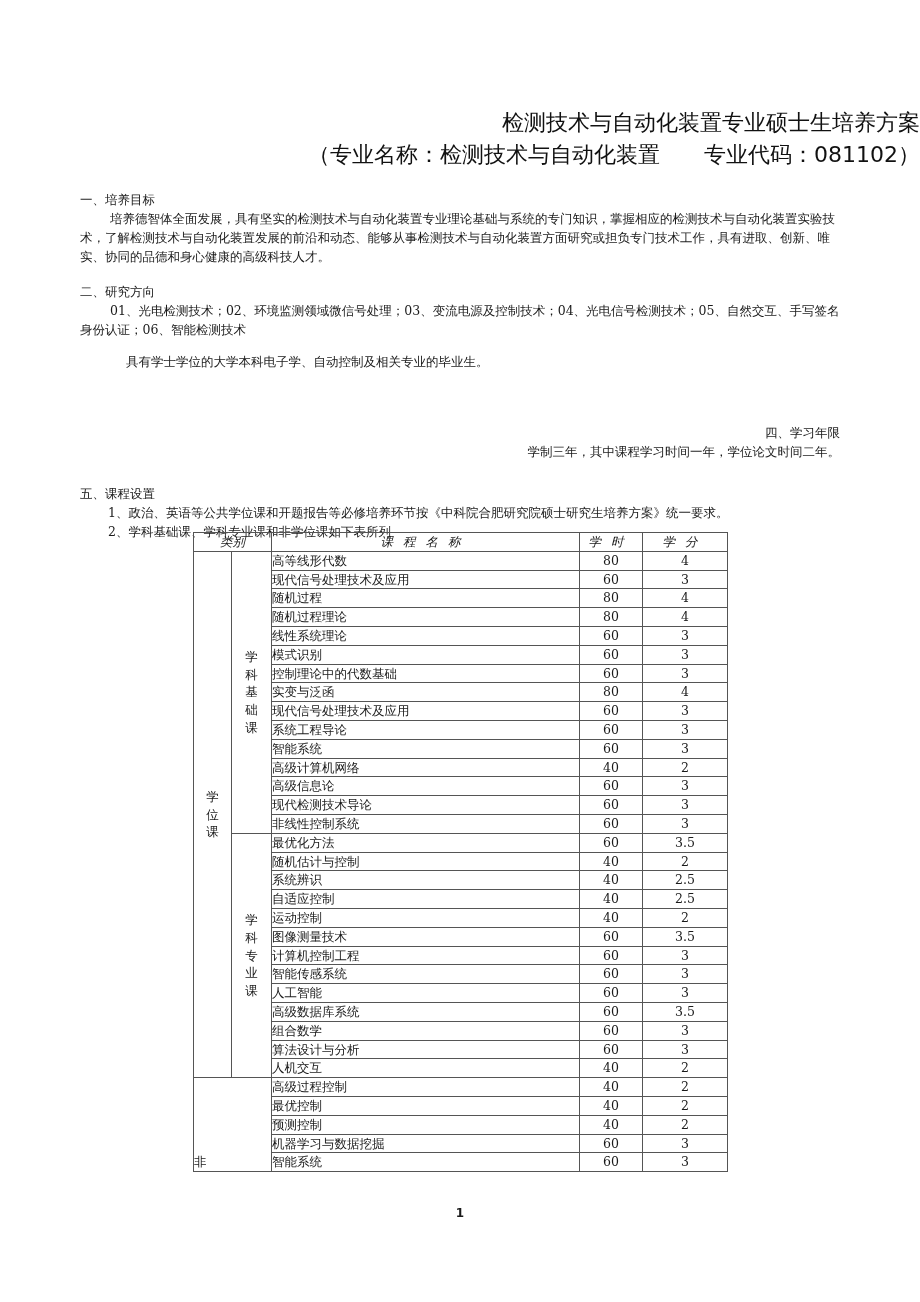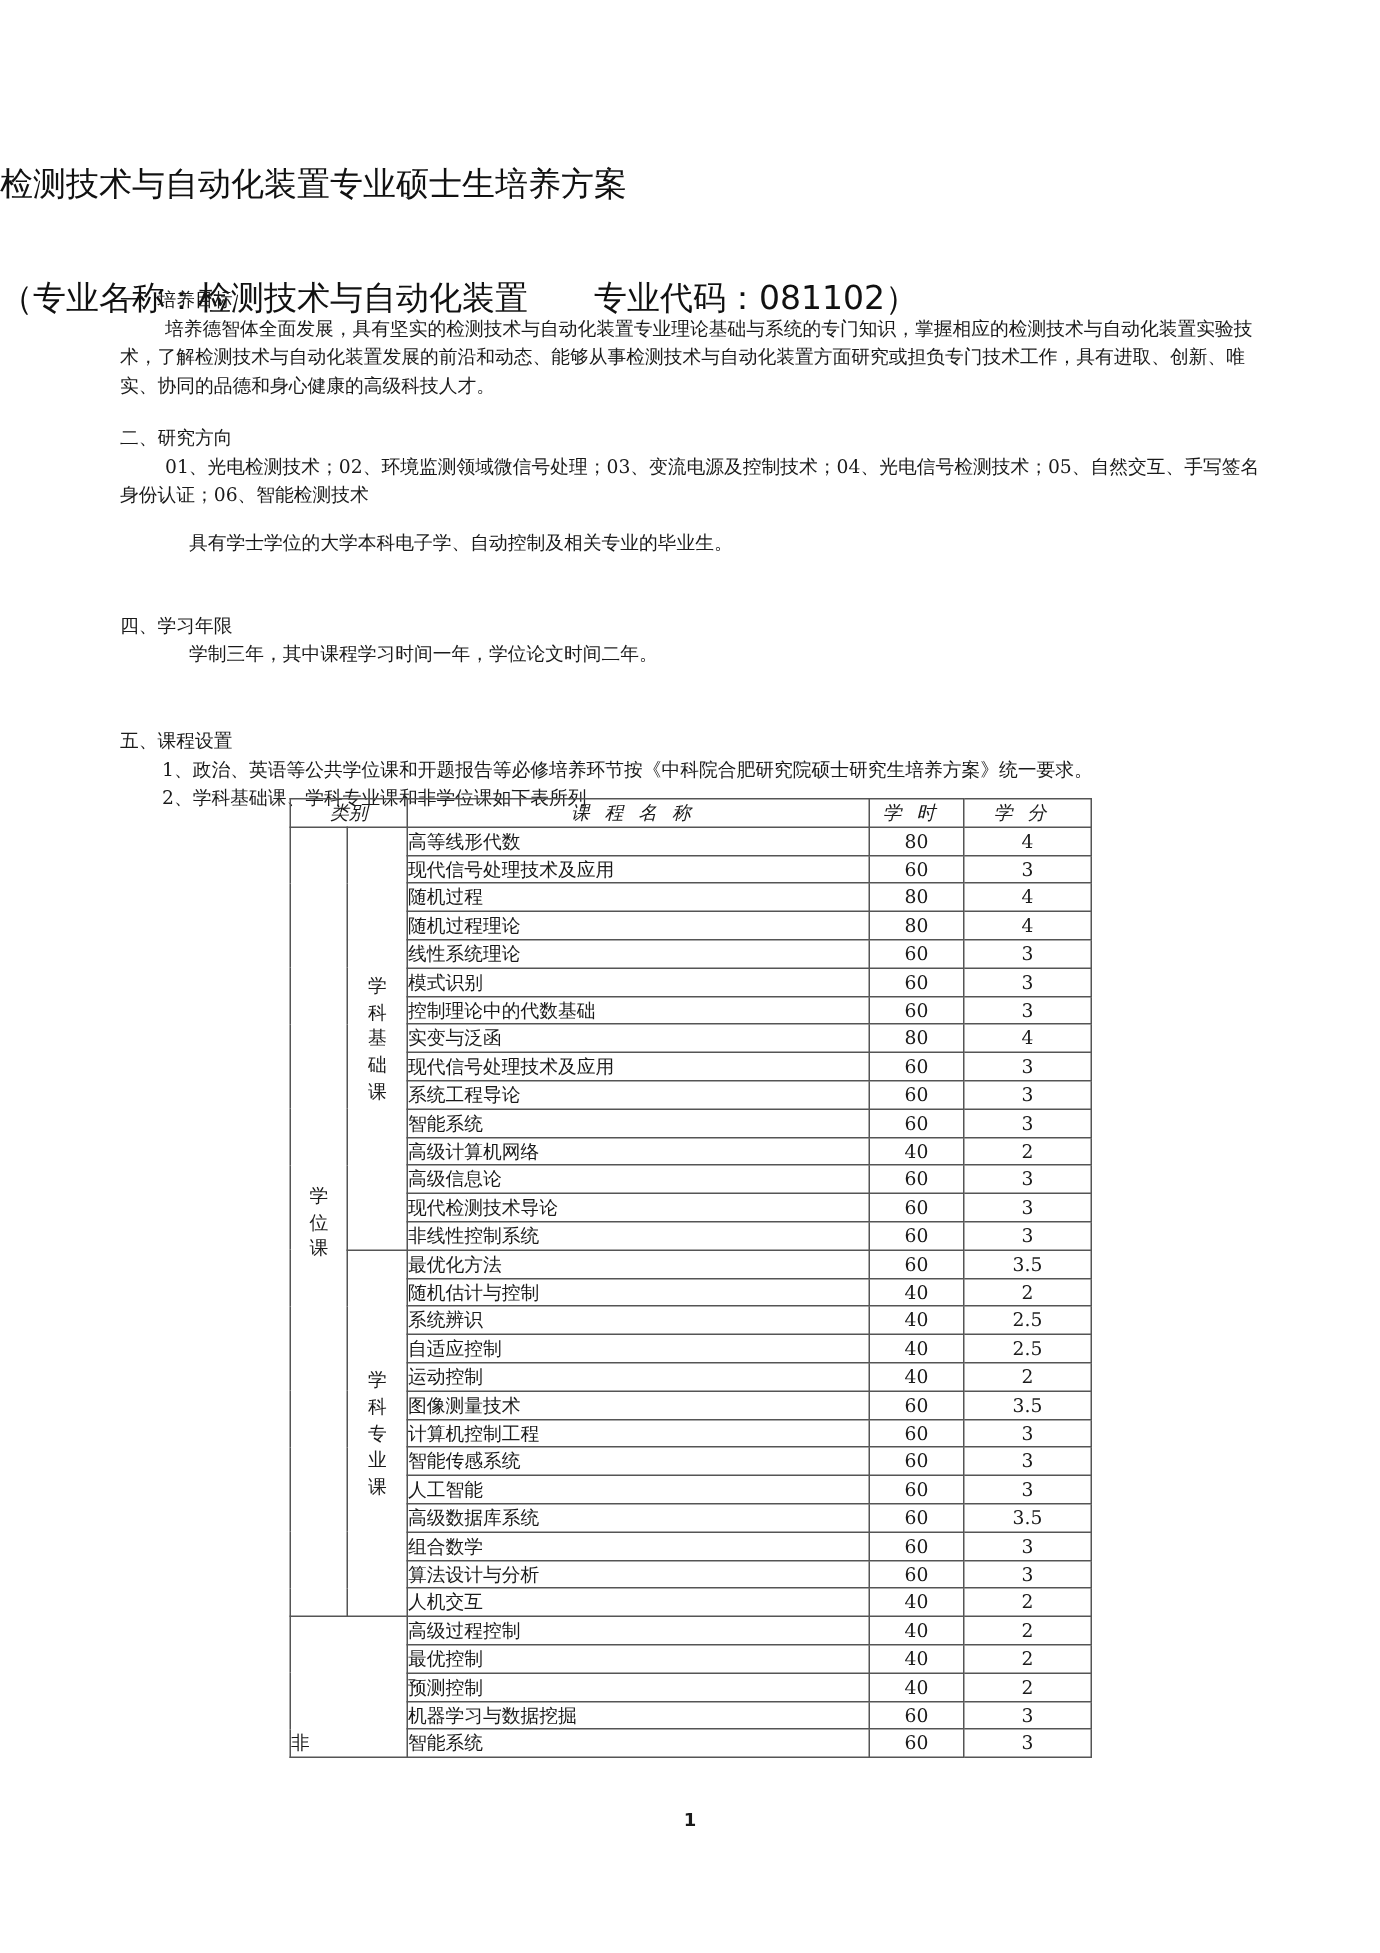--- a/index.html
+++ b/index.html
@@ -1,21 +1,21 @@
 <!DOCTYPE html>
 <html><head>
 <meta charset="utf-8">
 <style>
   html, body { margin: 0; padding: 0; background: #ffffff; }
   body { width: 920px; height: 1302px; position: relative; overflow: hidden;
          font-family: "DejaVu Serif", "Liberation Serif", serif; color: #1a1a1a; }
-  .title { position: absolute; left: 0; width: 920px; text-align: left;
+  .title { position: absolute; left: 0; width: 920px; text-align: right;
            font-family: "DejaVu Sans", "Liberation Sans", sans-serif; font-size: 22px; color: #111; }
   .t1 { top: 108px; }
-  .t2 { top: 140px; margin-top: 44px; }
+  .t2 { top: 140px; }
   .t2 .gap { display: inline-block; width: 44px; }
   .sec { position: absolute; left: 80px; width: 760px; font-size: 12.5px; line-height: 19px; }
   .sec .head { margin: 0; }
   .sec p { margin: 0; }
   .indent2 { text-indent: 30px; }
   .indent3 { padding-left: 46px; }
   .indent1 { padding-left: 28px; }
   table.courses { position: absolute; left: 193px; top: 532px; border-collapse: collapse;
                   font-size: 12.5px; table-layout: fixed; }
   table.courses td, table.courses th { border: 1px solid #555; padding: 0; height: 17.8px;
@@ -45,21 +45,21 @@
 
 <div class="sec" style="top:282px;">
   <p class="head">二、研究方向</p>
   <p class="indent2">01、光电检测技术；02、环境监测领域微信号处理；03、变流电源及控制技术；04、光电信号检测技术；05、自然交互、手写签名身份认证；06、智能检测技术</p>
 </div>
 
 <div class="sec" style="top:352px;">
   <p class="indent3">具有学士学位的大学本科电子学、自动控制及相关专业的毕业生。</p>
 </div>
 
-<div class="sec" style="top:407px;">
+<div class="sec" style="top:423px;text-align:right;">
   <p class="head">四、学习年限</p>
   <p class="indent3">学制三年，其中课程学习时间一年，学位论文时间二年。</p>
 </div>
 
 <div class="sec" style="top:462px;margin-top:22px;">
   <p class="head">五、课程设置</p>
   <p class="indent1">1、政治、英语等公共学位课和开题报告等必修培养环节按《中科院合肥研究院硕士研究生培养方案》统一要求。</p>
   <p class="indent1">2、学科基础课、学科专业课和非学位课如下表所列</p>
 </div>
 

